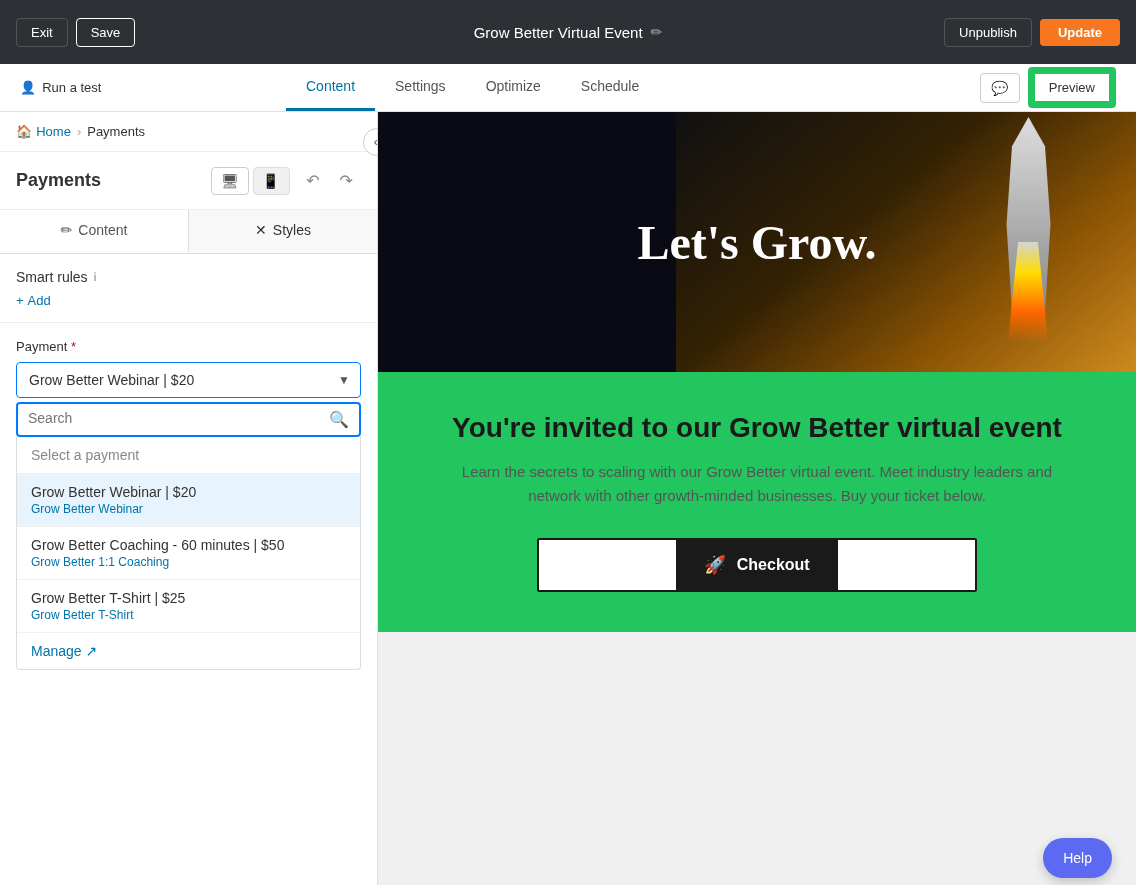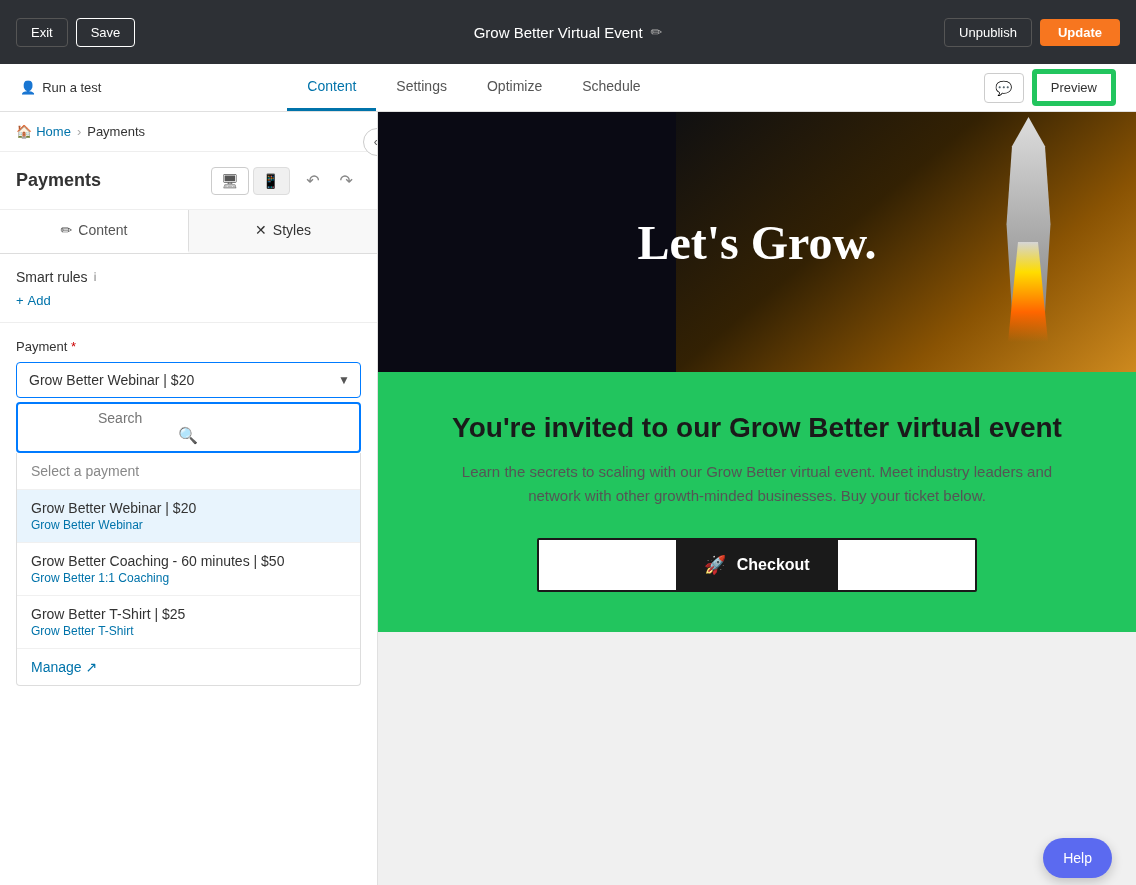--- a/index.html
+++ b/index.html
@@ -42,21 +42,21 @@
     }
     .run-test { display: flex; align-items: center; gap: 6px; color: #333; font-size: 13px; cursor: pointer; margin-right: 24px; }
     .run-test-icon { color: #555; }
     .nav-tabs { display: flex; gap: 0; margin-left: auto; margin-right: auto; }
     .nav-tab {
       padding: 14px 20px; font-size: 14px; color: #555; cursor: pointer; border-bottom: 3px solid transparent;
     }
     .nav-tab.active { color: #0073aa; border-bottom: 3px solid #0073aa; font-weight: 500; }
     .navrow-right { display: flex; align-items: center; gap: 8px; margin-left: auto; }
     .btn-preview {
-      background: transparent; border: 5px solid #22c55e; border-radius: 4px;
+      background: transparent; border: 7px solid #22c55e; border-radius: 4px;
       padding: 6px 14px; font-size: 13px; cursor: pointer; color: #333;
     }
     .chat-icon-btn {
       background: transparent; border: 1px solid #ccc; border-radius: 4px;
       padding: 6px 10px; cursor: pointer; color: #555; font-size: 14px;
     }
 
     
     .main-layout { display: flex; height: calc(885px - 100px); }
 
@@ -107,21 +107,21 @@
     .dropdown-display {
       width: 100%; padding: 9px 36px 9px 12px; border: 1px solid #007bff; border-radius: 4px;
       background: #fff; font-size: 14px; color: #333; cursor: pointer; position: relative;
       display: flex; align-items: center; justify-content: space-between;
     }
     .dropdown-arrow { position: absolute; right: 10px; top: 50%; transform: translateY(-50%); color: #555; font-size: 12px; pointer-events: none; }
 
     
     .search-container {
       border: 2px solid #007bff; border-radius: 4px; margin-top: 4px;
-      display: flex; align-items: center; padding: 6px 10px; background: #fff; flex-direction: column;
+      display: flex; align-items: flex-start; padding: 6px 10px; background: #fff;
     }
     .search-input { flex: 1; border: none; outline: none; font-size: 14px; color: #555; background: transparent; }
     .search-icon-btn { color: #007bff; font-size: 16px; cursor: pointer; background: none; border: none; padding: 0; }
 
     
     .dropdown-list { background: #fff; border: 1px solid #ddd; border-top: none; border-radius: 0 0 4px 4px; overflow: hidden; }
     .dropdown-item { padding: 10px 14px; cursor: pointer; border-bottom: 1px solid #f0f0f0; }
     .dropdown-item.placeholder { color: #888; font-size: 14px; }
     .dropdown-item.selected { background: #e8f4fd; }
     .dropdown-item-main { font-size: 14px; color: #333; }

